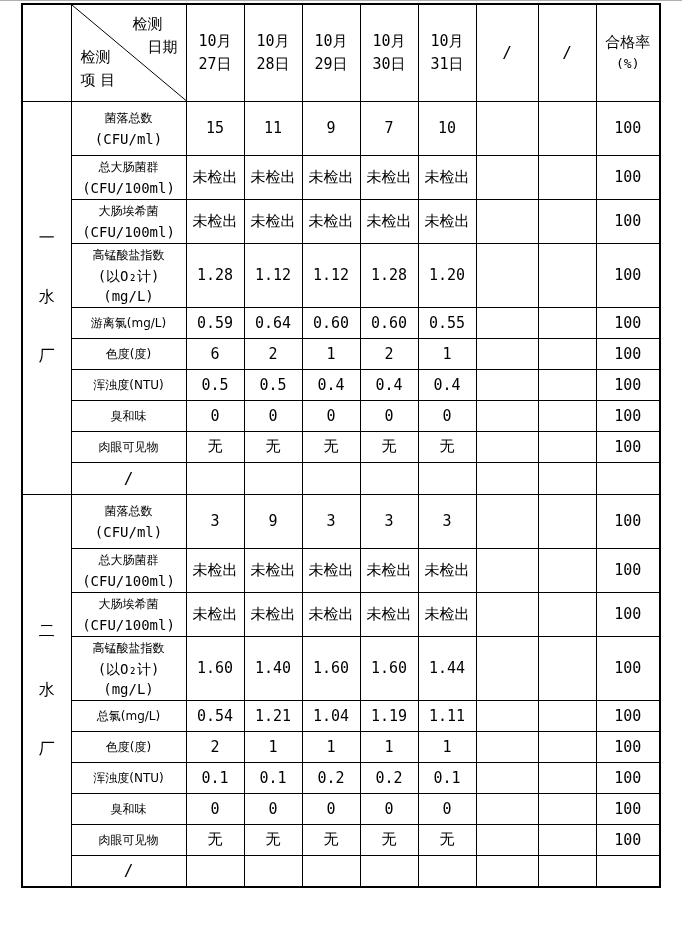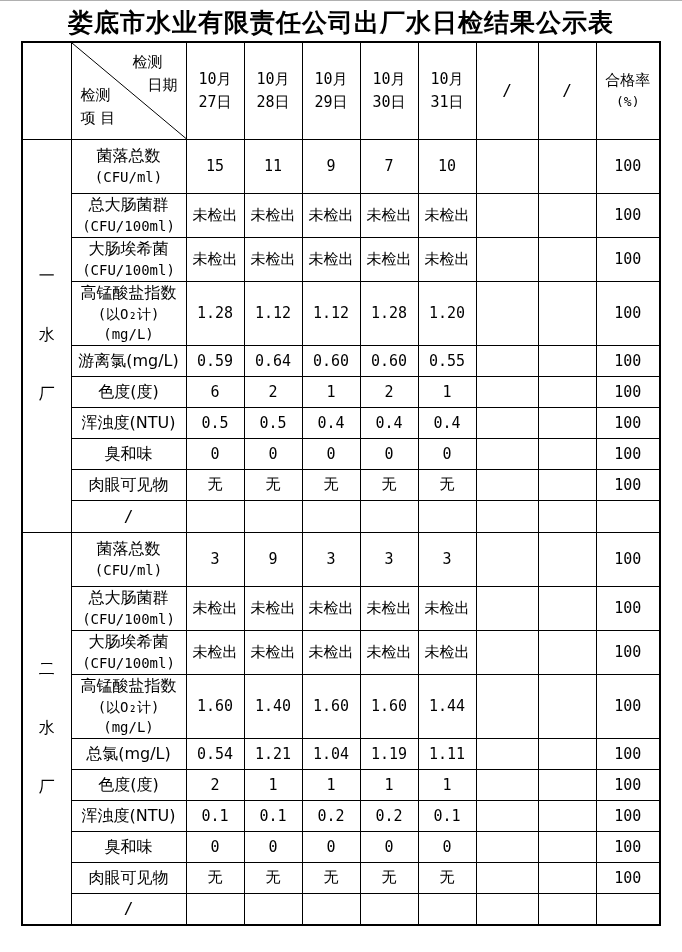--- a/index.html
+++ b/index.html
@@ -30,30 +30,29 @@
   .rate-cell .pct { font-size:13px; font-family:"DejaVu Sans Mono",monospace; }
 
   .diag { position:relative; }
   .diag svg { position:absolute; inset:0; width:100%; height:100%; display:block; }
   .diag-top { position:absolute; top:8px; right:8px; text-align:right; font-size:15px; line-height:23px; }
   .diag-top .l1 { padding-right:15px; }
   .diag-bottom { position:absolute; bottom:9px; left:9px; text-align:left; font-size:15px; line-height:23px; }
 
   
   .factory-wrap { display:flex; flex-direction:column; align-items:center; justify-content:center; gap:38px; font-size:16px; }
-  .item-cell .item-name { font-size:16px; line-height:22px; }
+  .item-cell .item-name { font-size:12px; line-height:22px; }
   .item-cell .item-unit { font-size:14px; line-height:20px; font-family:"DejaVu Sans Mono",monospace; }
   .item-cell .slash-label { font-size:16px; font-family:"DejaVu Sans Mono",monospace; }
   td.value-cell, td.empty-cell, td.rate-val-cell { font-size:15px; font-family:"DejaVu Sans Mono",monospace; }
 </style>
 </head>
 <body>
 
 <div class="page">
-  <div class="title">娄底市水业有限责任公司出厂水日检结果公示表</div>
 
   <table class="results">
     <colgroup>
       <col style="width:49px">
         <col style="width:115px">
       <col style="width:58px">
         <col style="width:58px">
         <col style="width:58px">
         <col style="width:58px">
         <col style="width:58px">

